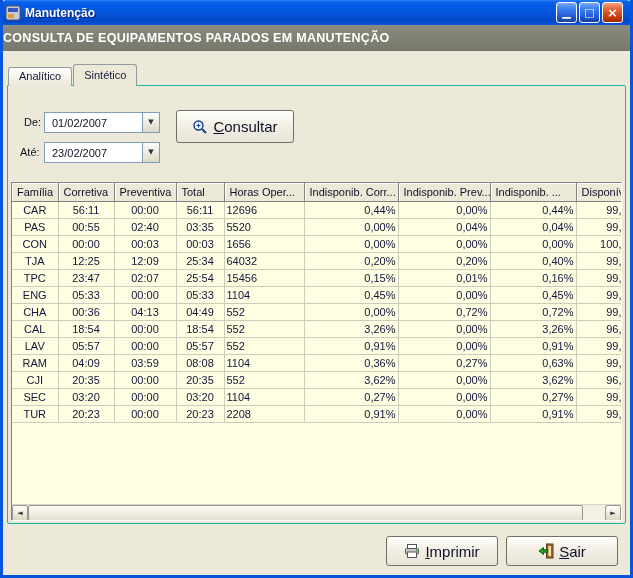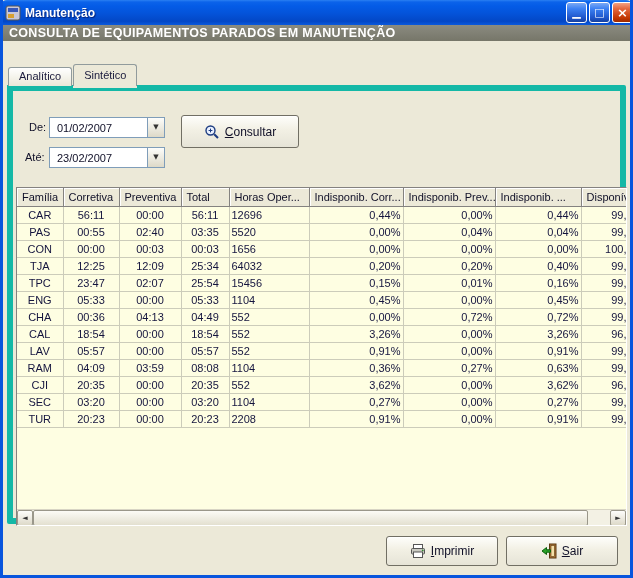--- a/index.html
+++ b/index.html
@@ -6,72 +6,72 @@
   *{box-sizing:border-box;}
   .window{
     position:relative;width:633px;height:578px;background:#ECE9D8;
     border:3px solid #0855DD;border-top:none;overflow:hidden;
     font-size:11px;color:#1a1a3c;
   }
   
   .titlebar{
     position:absolute;left:-3px;top:0;width:633px;height:25px;
     background:linear-gradient(180deg,#2a80f2 0%,#0b63ea 8%,#045be6 25%,#0453d9 55%,#0347c6 85%,#0a59dd 100%);
-    border-radius:7px 7px 0 0;display:flex;align-items:center;padding:0 0 0 5px;
+    border-radius:7px 7px 0 0;display:flex;align-items:center;padding:0 10px 0 5px;
   }
   .app-icon{width:16px;height:16px;margin-right:4px;flex:0 0 auto;}
   .title-text{color:#fff;font-weight:bold;font-size:12px;text-shadow:1px 1px 1px rgba(0,0,60,.6);flex:1;white-space:nowrap;overflow:hidden;}
   .win-btns{display:flex;gap:2px;}
   .win-btn{
     width:21px;height:21px;border-radius:3px;border:1px solid #fff;
     color:#fff;font-size:11px;line-height:17px;text-align:center;padding:0;cursor:default;
     background:linear-gradient(180deg,#7aa9f5 0%,#3c81f3 30%,#1d53c8 80%,#16409c 100%);
     font-family:"DejaVu Sans",sans-serif;
   }
   .win-btn.close{background:linear-gradient(180deg,#f3a183 0%,#e5683f 30%,#c13500 80%,#9c2a00 100%);font-size:13px;font-weight:bold;}
   .win-btn .glyph{display:inline-block;}
   
   .header-strip{
-    position:absolute;left:0;top:25px;width:627px;height:16px;
+    position:absolute;left:0;top:25px;width:627px;height:26px;
     background:linear-gradient(180deg,#8b8b80,#767669);color:#fff;font-weight:bold;font-size:12.5px;
-    display:flex;align-items:center;padding-left:6px;letter-spacing:.3px;
+    display:flex;align-items:center;padding-left:0;letter-spacing:.3px;
   }
   
   .tabs{position:absolute;left:5px;top:64px;height:22px;display:flex;align-items:flex-end;z-index:3;}
   .tab{
     height:19px;padding:2px 10px 0 10px;margin-right:1px;
     border:1px solid #919B9C;border-bottom:none;border-radius:3px 3px 0 0;
     background:linear-gradient(180deg,#ffffff,#EAE8D8);cursor:default;white-space:nowrap;margin-top:41px;
   }
   .tab.active{height:22px;padding-top:4px;background:#ECE9D8;position:relative;z-index:4;box-shadow:0 2px 0 #ECE9D8;}
   
   .panel{
     position:absolute;left:4px;top:85px;width:619px;height:439px;
-    background:#ECE9D8;border:6px solid #14b8a6;border-radius:0 2px 2px 2px;
+    background:#ECE9D8;border:1px solid #14b8a6;border-radius:0 2px 2px 2px;
   }
   .filter-label{position:absolute;font-size:11px;color:#101028;}
   .lbl-de{left:16px;top:30px;}
   .lbl-ate{left:12px;top:60px;}
   .combo{position:absolute;width:116px;height:21px;background:#fff;border:1px solid #7F9DB9;display:flex;}
   .combo-de{left:36px;top:26px;}
   .combo-ate{left:36px;top:56px;}
   .combo input{
     flex:1;border:none;outline:none;font-family:"Liberation Sans",sans-serif;font-size:11px;
     padding:2px 7px;color:#101028;background:#fff;min-width:0;
   }
   .combo .drop{
     width:17px;border:none;border-left:1px solid #7F9DB9;cursor:default;padding:0;
     background:linear-gradient(180deg,#FDFDFB,#DDD9C8);color:#333;font-size:7px;line-height:19px;text-align:center;
     font-family:"DejaVu Sans",sans-serif;
   }
   .btn{
     border:1px solid #716F64;border-radius:3px;cursor:default;
     background:linear-gradient(180deg,#FEFEFB 0%,#F2F0E4 45%,#E6E4D7 100%);
     box-shadow:inset 0 1px 0 #fff;display:flex;align-items:center;justify-content:center;gap:5px;
-    font-family:"Liberation Sans",sans-serif;font-size:12px;color:#101028;
+    font-family:"Liberation Sans",sans-serif;font-size:15px;color:#101028;
   }
   .btn-consultar{position:absolute;left:168px;top:24px;width:118px;height:33px;}
   .btn-label{display:inline-block;}
   .btn-label::first-letter{text-decoration:underline;}
   
   .grid{
     position:absolute;left:3px;top:96px;width:611px;height:339px;
     border-top:1px solid #848280;border-left:1px solid #848280;
     border-bottom:1px solid #fff;border-right:1px solid #fff;
     background:#FEFEE2;overflow:hidden;

